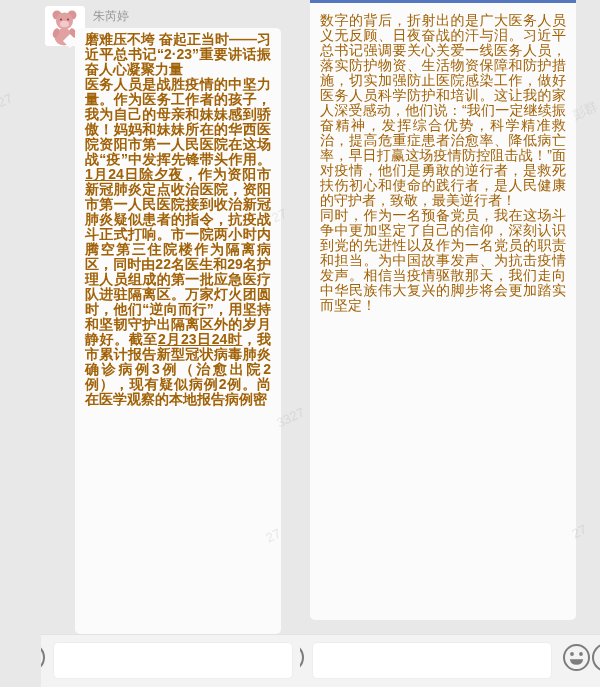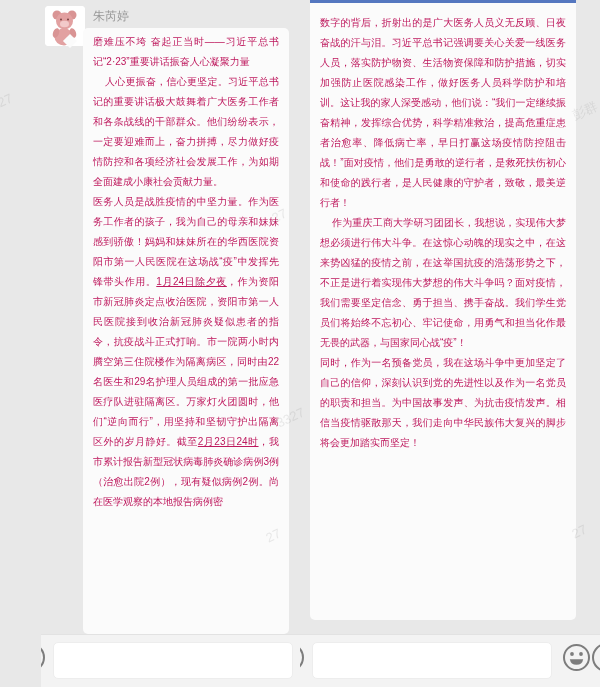--- a/index.html
+++ b/index.html
@@ -7,22 +7,22 @@
   #page{position:relative;width:600px;height:687px;background:#e8e8e8;overflow:hidden;}
   .panel{position:absolute;top:0;height:687px;overflow:hidden;}
   #panel-left{left:0;width:300px;margin-left:41px;}
   #panel-right{left:300px;width:300px;}
 
   
   .avatar{position:absolute;left:4px;top:6px;width:40px;height:40px;background:#ffffff;border-radius:4px;overflow:hidden;}
   .sender{position:absolute;left:52px;top:8px;font-size:12px;color:#999999;}
 
   
-  .bubble{position:absolute;background:#fbfbfb;color:#be185d;font-size:10px;line-height:20px;text-align:justify;word-break:break-all;overflow:hidden;}
-  #bubble-left{left:42px;top:28px;width:206px;height:606px;border-radius:5px;padding:4px 10px 0 10px;box-sizing:border-box;}
+  .bubble{position:absolute;background:#fbfbfb;color:#a16207;font-size:14px;line-height:15px;text-align:justify;word-break:break-all;overflow:hidden;}
+  #bubble-left{left:34px;top:28px;width:206px;height:606px;border-radius:5px;padding:4px 10px 0 10px;box-sizing:border-box;font-weight:bold;}
   #bubble-right{left:10px;top:3px;width:266px;height:617px;border-radius:0 0 5px 5px;padding:10px 10px 0 10px;box-sizing:border-box;}
   .tail{position:absolute;left:24px;top:36px;width:10px;height:10px;background:#fbfbfb;transform:rotate(45deg);}
   .bubble p{margin:0;}
   .ind{text-indent:1.2em;}
   .sig{text-indent:6em;}
   .datelink{text-decoration:underline;}
 
   
   .blue-line{position:absolute;left:10px;top:0;width:266px;height:3px;background:#5577c0;}
 
@@ -55,42 +55,40 @@
         <ellipse cx="19" cy="31" rx="9.5" ry="8.5" fill="#e2a1a1"></ellipse>
         <ellipse cx="11" cy="27" rx="3" ry="5" fill="#d99494" transform="rotate(20 11 27)"></ellipse>
         <ellipse cx="28" cy="27" rx="3" ry="5" fill="#d99494" transform="rotate(-20 28 27)"></ellipse>
       </svg>
     </div>
     <div class="sender">朱芮婷</div>
 
     <div class="tail"></div>
     <div class="bubble" id="bubble-left">
       <p>磨难压不垮 奋起正当时——习近平总书记“2·23”重要讲话振奋人心凝聚力量</p>
-      <p class="ind">人心更振奋，信心更坚定。习近平总书记的重要讲话极大鼓舞着广大医务工作者和各条战线的干部群众。他们纷纷表示，一定要迎难而上，奋力拼搏，尽力做好疫情防控和各项经济社会发展工作，为如期全面建成小康社会贡献力量。</p>
       <p><span>医务人员是战胜疫情的中坚力量。作为医务工作者的孩子，我为自己的母亲和妹妹感到骄傲！妈妈和妹妹所在的华西医院资阳市第一人民医院在这场战“疫”中发挥先锋带头作用。</span><span class="datelink">1月24日除夕夜</span><span>，作为资阳市新冠肺炎定点收治医院，资阳市第一人民医院接到收治新冠肺炎疑似患者的指令，抗疫战斗正式打响。市一院两小时内腾空第三住院楼作为隔离病区，同时由22名医生和29名护理人员组成的第一批应急医疗队进驻隔离区。万家灯火团圆时，他们“逆向而行”，用坚持和坚韧守护出隔离区外的岁月静好。截至</span><span class="datelink">2月23日24时</span><span>，我市累计报告新型冠状病毒肺炎确诊病例3例（治愈出院2例），现有疑似病例2例。尚在医学观察的本地报告病例密</span></p>
     </div>
 
     <div class="inputbar">
       <div class="sliver sliver-left"></div>
       <input class="field" readonly="" placeholder="" style="">
       <svg class="smiley" viewBox="0 0 29 29">
         <circle cx="14.5" cy="14.5" r="12.5" fill="none" stroke="#7d7d7d" stroke-width="2"></circle>
         <circle cx="10" cy="11" r="1.9" fill="#7d7d7d"></circle>
         <circle cx="19" cy="11" r="1.9" fill="#7d7d7d"></circle>
         <path d="M7.8 16.2 A6.8 6.8 0 0 0 21.2 16.2 Z" fill="#7d7d7d"></path>
       </svg>
       <div class="sliver sliver-right"></div>
     </div>
   </div>
 
   <div class="panel" id="panel-right">
     <div class="blue-line"></div>
     <div class="bubble" id="bubble-right">
       <p>数字的背后，折射出的是广大医务人员义无反顾、日夜奋战的汗与泪。习近平总书记强调要关心关爱一线医务人员，落实防护物资、生活物资保障和防护措施，切实加强防止医院感染工作，做好医务人员科学防护和培训。这让我的家人深受感动，他们说：“我们一定继续振奋精神，发挥综合优势，科学精准救治，提高危重症患者治愈率、降低病亡率，早日打赢这场疫情防控阻击战！”面对疫情，他们是勇敢的逆行者，是救死扶伤初心和使命的践行者，是人民健康的守护者，致敬，最美逆行者！</p>
-      <p class="ind">作为重庆工商大学研习团团长，我想说，实现伟大梦想必须进行伟大斗争。在这惊心动魄的现实之中，在这来势凶猛的疫情之前，在这举国抗疫的浩荡形势之下，不正是进行着实现伟大梦想的伟大斗争吗？面对疫情，我们需要坚定信念、勇于担当、携手奋战。我们学生党员们将始终不忘初心、牢记使命，用勇气和担当化作最无畏的武器，与国家同心战“疫”！</p>
       <p>同时，作为一名预备党员，我在这场斗争中更加坚定了自己的信仰，深刻认识到党的先进性以及作为一名党员的职责和担当。为中国故事发声、为抗击疫情发声。相信当疫情驱散那天，我们走向中华民族伟大复兴的脚步将会更加踏实而坚定！</p>
     </div>
 
     <div class="inputbar">
       <div class="sliver sliver-left"></div>
       <input class="field" readonly="" placeholder="" style="">
       <svg class="smiley" viewBox="0 0 29 29">
         <circle cx="14.5" cy="14.5" r="12.5" fill="none" stroke="#7d7d7d" stroke-width="2"></circle>
         <circle cx="10" cy="11" r="1.9" fill="#7d7d7d"></circle>
         <circle cx="19" cy="11" r="1.9" fill="#7d7d7d"></circle>

